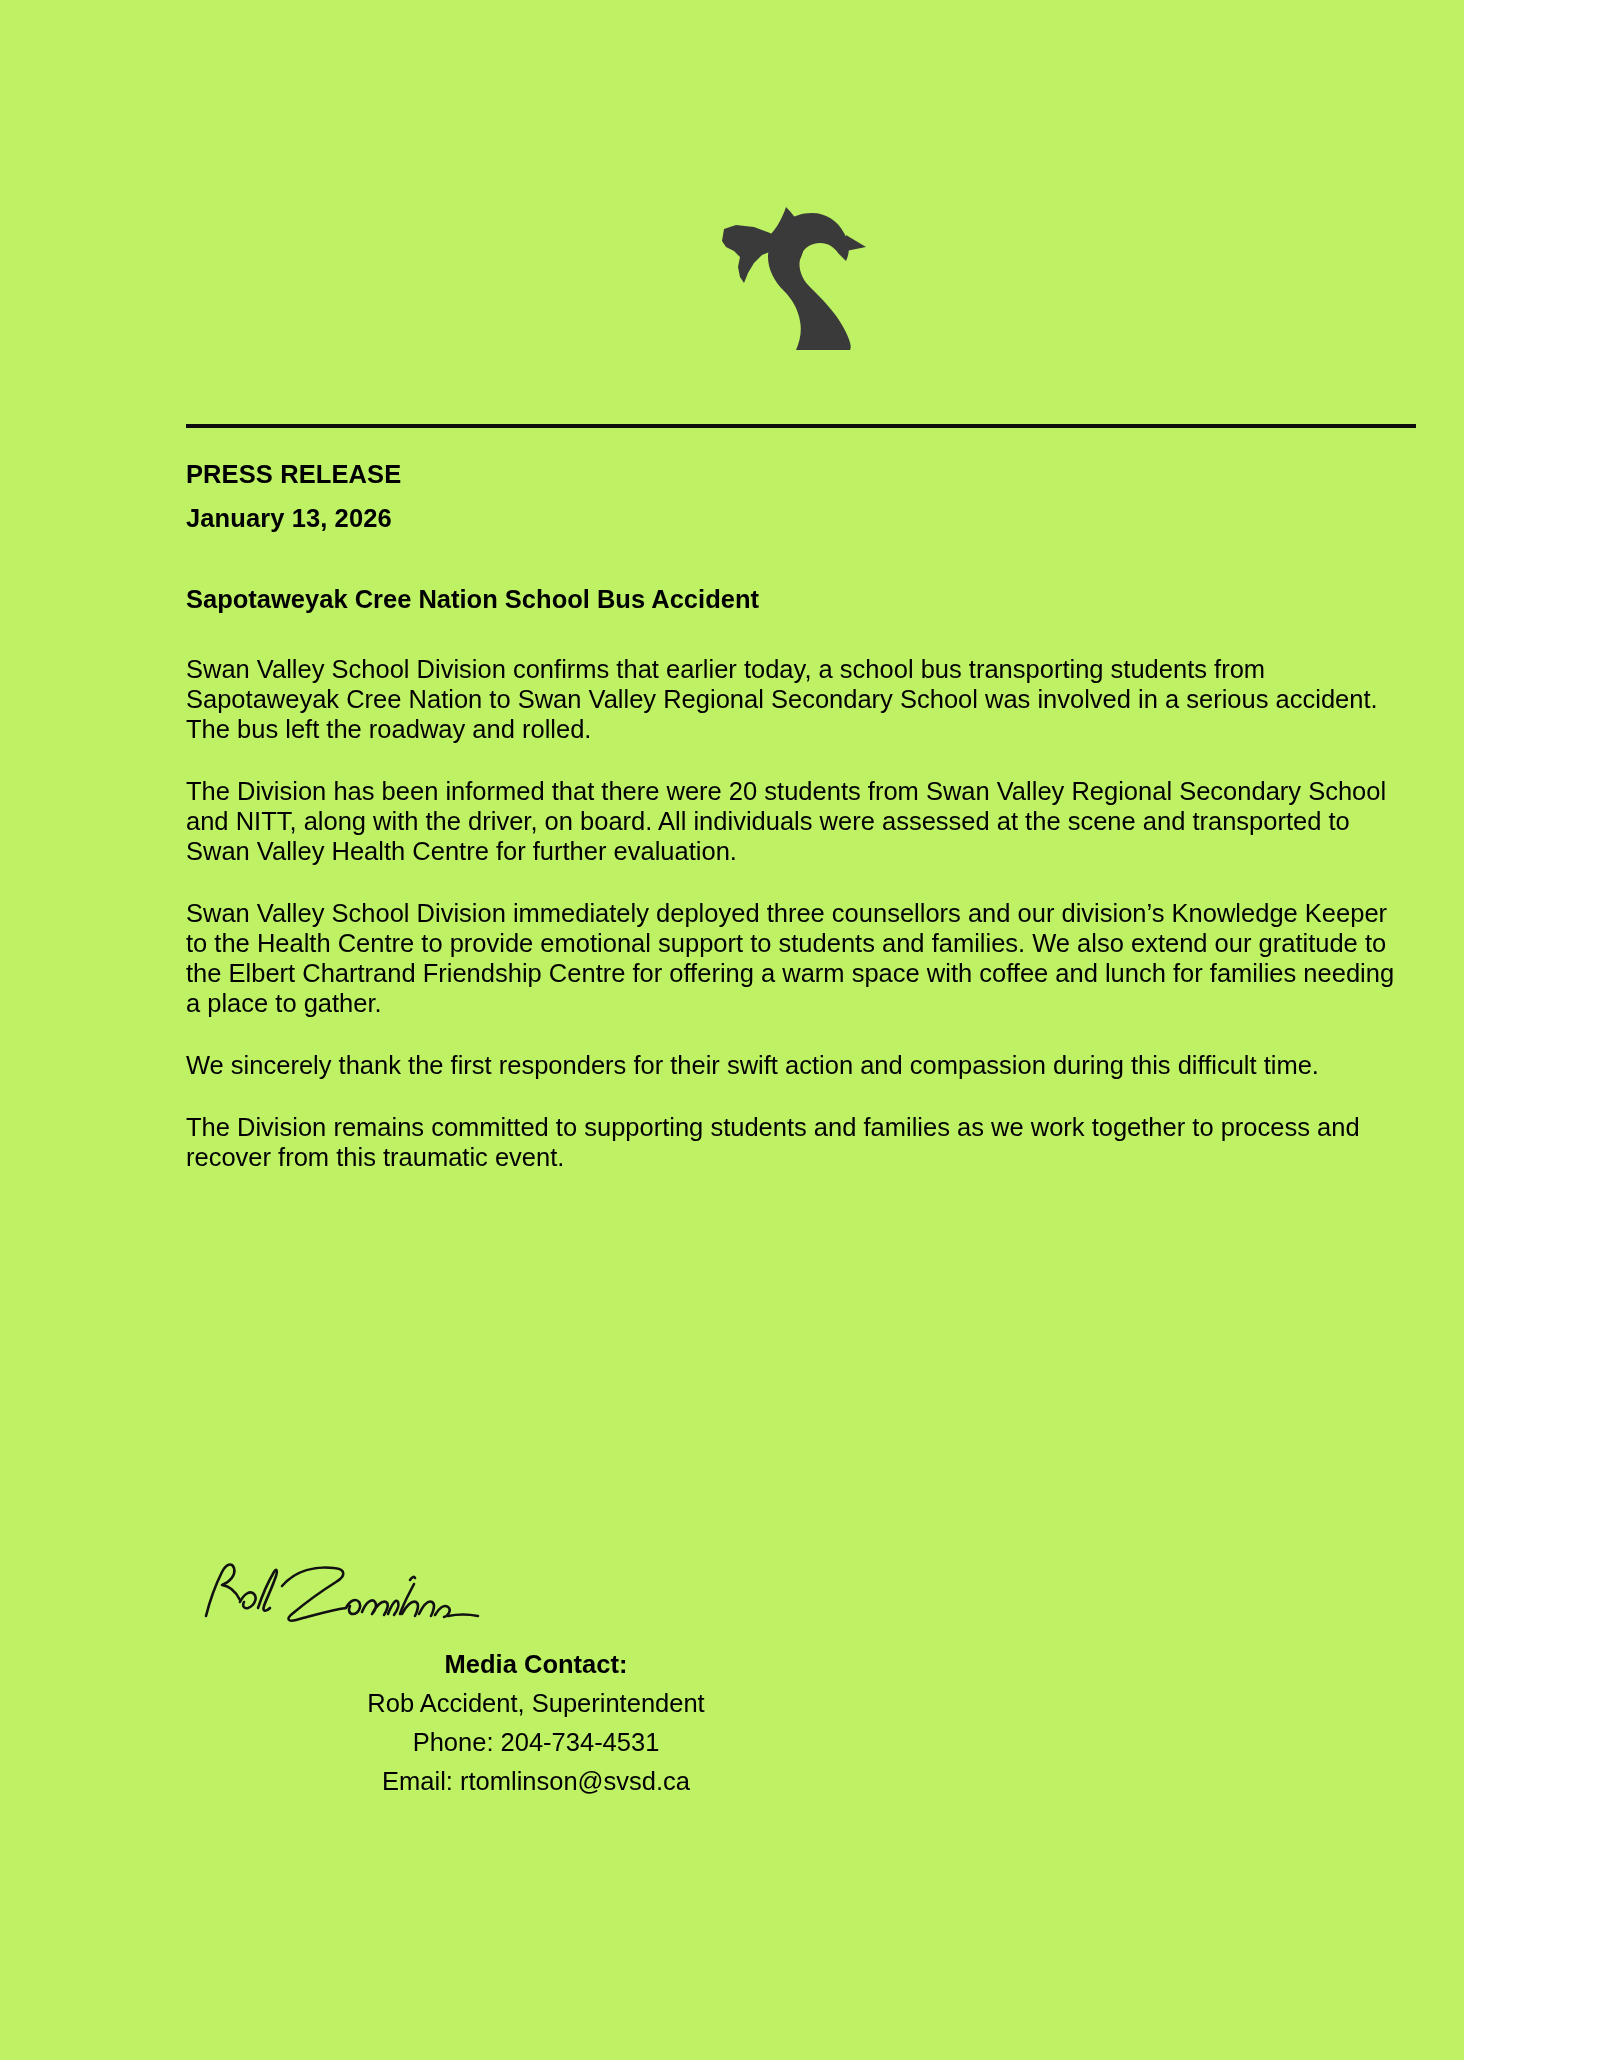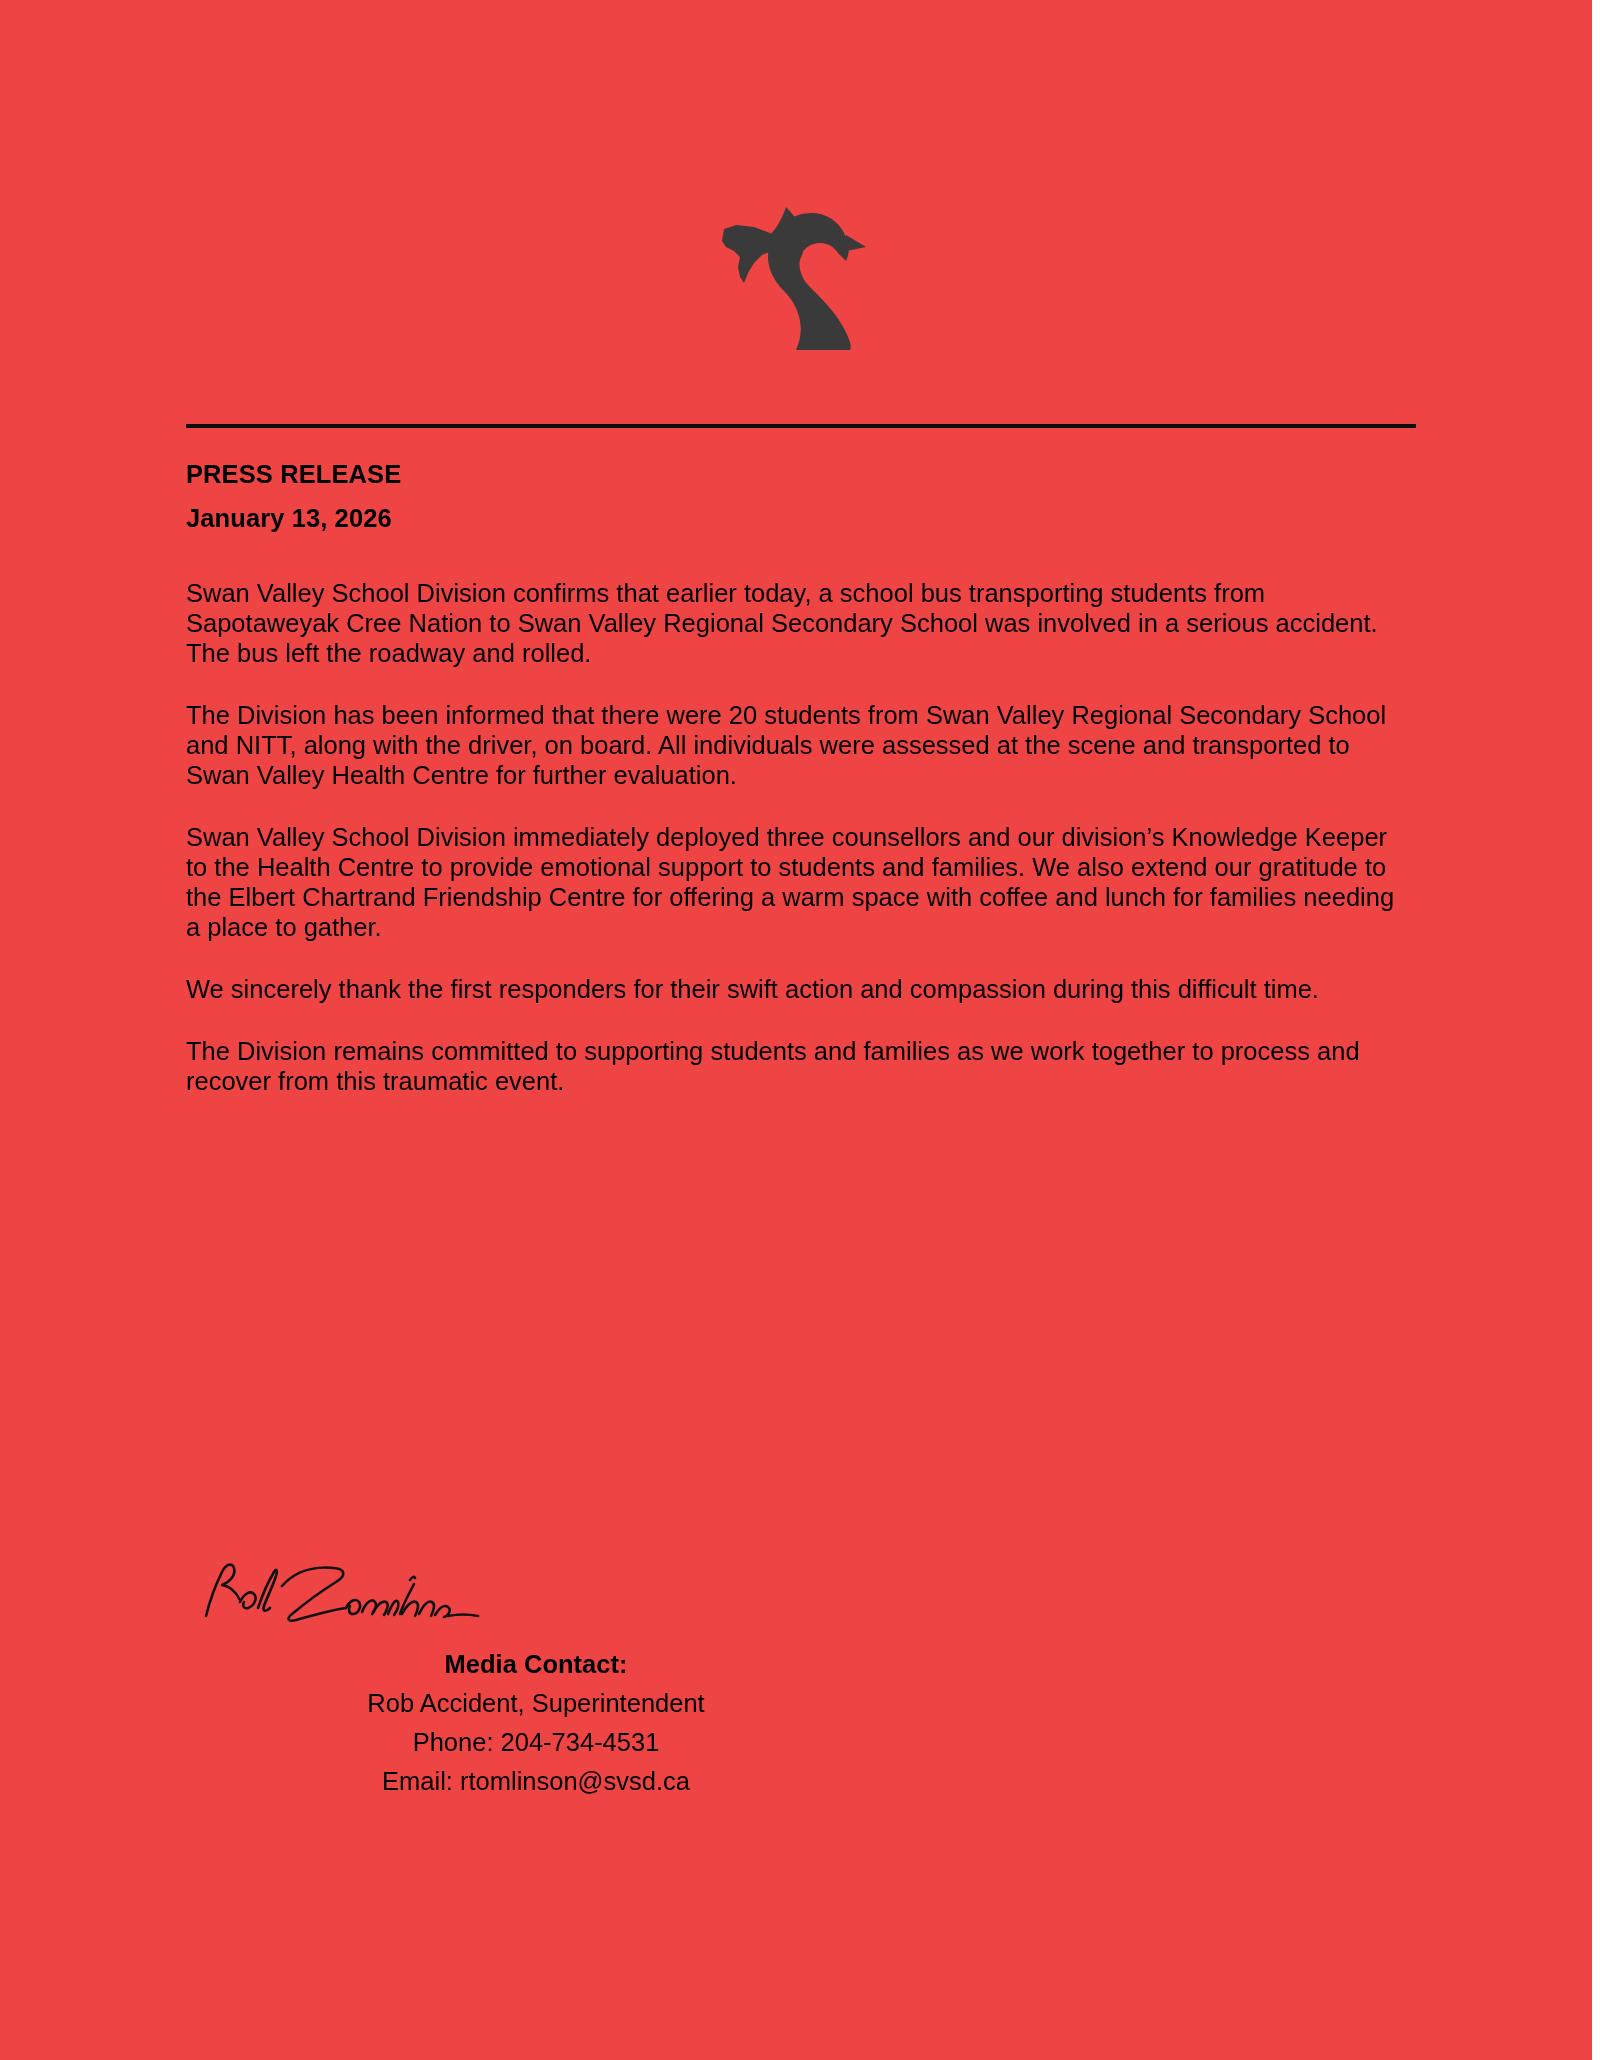--- a/index.html
+++ b/index.html
@@ -2,23 +2,23 @@
 <html><head>
 <meta charset="utf-8">
 <style>
   html, body {
     margin: 0;
     padding: 0;
     background: #ffffff;
   }
   .page {
     position: relative;
-    width: 1592px;
+    width: 1464px;
     height: 2060px;
-    background: #ef4444;
+    background: #bef264;
     font-family: "Liberation Sans", sans-serif;
     color: #000000;
     overflow: hidden;
     box-sizing: border-box;
     padding-left: 16px;
   }
 
   
   .logo-wrap {
     position: absolute;
@@ -130,20 +130,21 @@
     </svg>
   </div>
 
   <div class="divider"></div>
 
   <div class="content">
 
     <div class="meta-line">PRESS RELEASE</div>
     <div class="meta-line">January 13, 2026</div>
 
+    <div class="headline">Sapotaweyak Cree Nation School Bus Accident</div>
 
     <div class="para first">Swan Valley School Division confirms that earlier today, a school bus transporting students from Sapotaweyak Cree Nation to Swan Valley Regional Secondary School was involved in a serious accident. The bus left the roadway and rolled.</div>
     <div class="para">The Division has been informed that there were 20 students from Swan Valley Regional Secondary School and NITT, along with the driver, on board. All individuals were assessed at the scene and transported to Swan Valley Health Centre for further evaluation.</div>
     <div class="para">Swan Valley School Division immediately deployed three counsellors and our division’s Knowledge Keeper to the Health Centre to provide emotional support to students and families. We also extend our gratitude to the Elbert Chartrand Friendship Centre for offering a warm space with coffee and lunch for families needing a place to gather.</div>
     <div class="para">We sincerely thank the first responders for their swift action and compassion during this difficult time.</div>
     <div class="para">The Division remains committed to supporting students and families as we work together to process and recover from this traumatic event.</div>
   </div>
 
   <div class="signature">
     <svg viewBox="0 0 300 90" xmlns="http://www.w3.org/2000/svg" aria-hidden="true">

